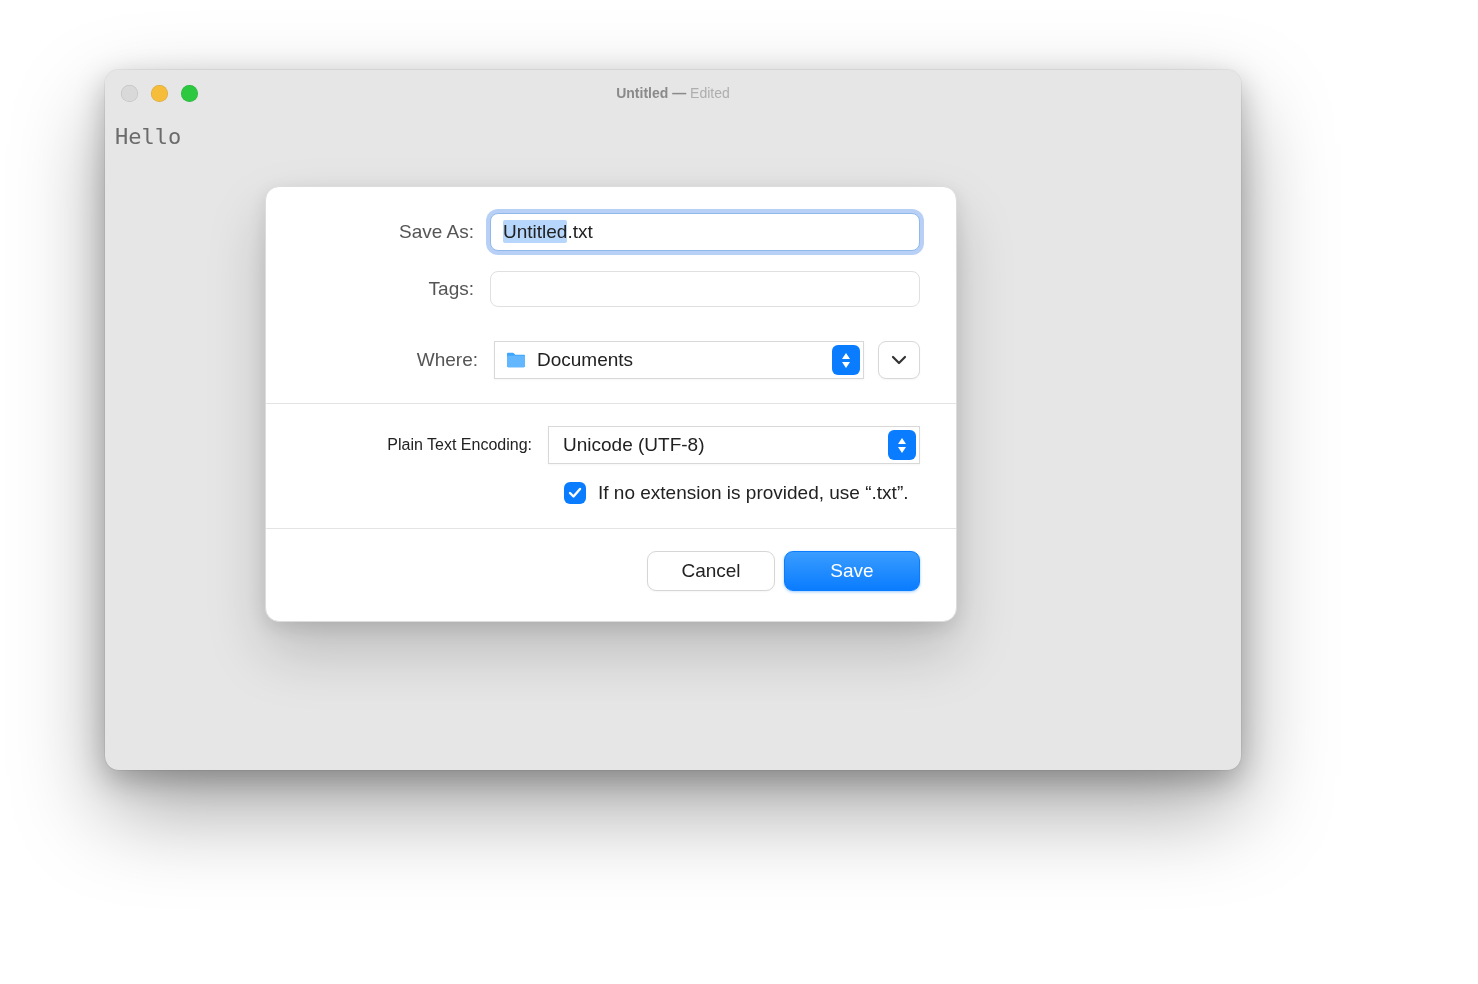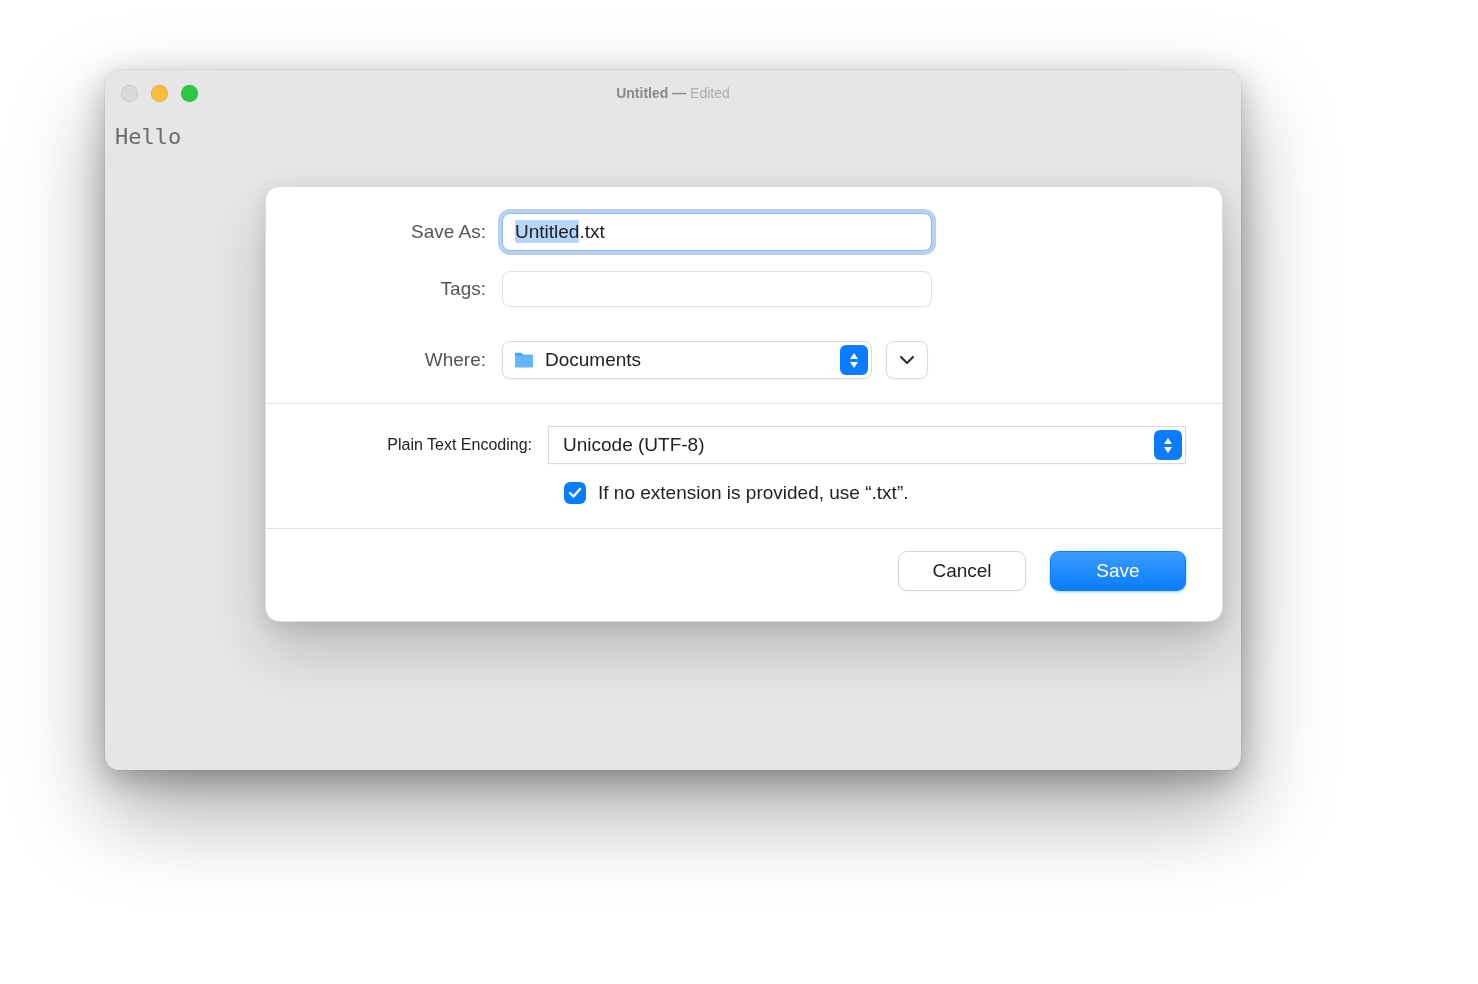--- a/index.html
+++ b/index.html
@@ -64,21 +64,21 @@
     font-size: 22px;
     color: #6b6b6b;
     background: #e6e6e6;
   }
 
   
   .sheet {
     position: absolute;
     left: 265px;
     top: 186px;
-    width: 958px;
+    width: 692px;
     background: #ffffff;
     border: 1px solid #dcdcdc;
     border-radius: 14px;
     box-shadow: 0 30px 60px rgba(0,0,0,0.18), 0 6px 18px rgba(0,0,0,0.10);
   }
   .sheet-section {
     padding: 26px 36px 24px 36px;
   }
   .row {
     display: flex;
@@ -120,21 +120,21 @@
   .where-wrap {
     display: flex;
     align-items: center;
     gap: 14px;
   }
   .popup {
     position: relative;
     width: 370px;
     height: 38px;
     border: 1px solid #d8d8d8;
-    border-radius: 8px;
+    border-radius: 0;
     background: #fff;
     display: flex;
     align-items: center;
     padding: 0 42px 0 10px;
     font-size: 19px;
     color: #222;
     gap: 10px;
     box-shadow: 0 1px 2px rgba(0,0,0,0.04);
   }
   .folder-icon {
@@ -215,21 +215,21 @@
     display: flex;
     align-items: center;
     justify-content: center;
   }
 
   
   .buttons {
     padding: 22px 36px 30px 36px;
     display: flex;
     justify-content: flex-end;
-    gap: 24px;
+    gap: 9px;
     align-items: center;
   }
   .btn {
     min-width: 128px;
     height: 40px;
     border-radius: 9px;
     font-size: 19px;
     display: flex;
     align-items: center;
     justify-content: center;

